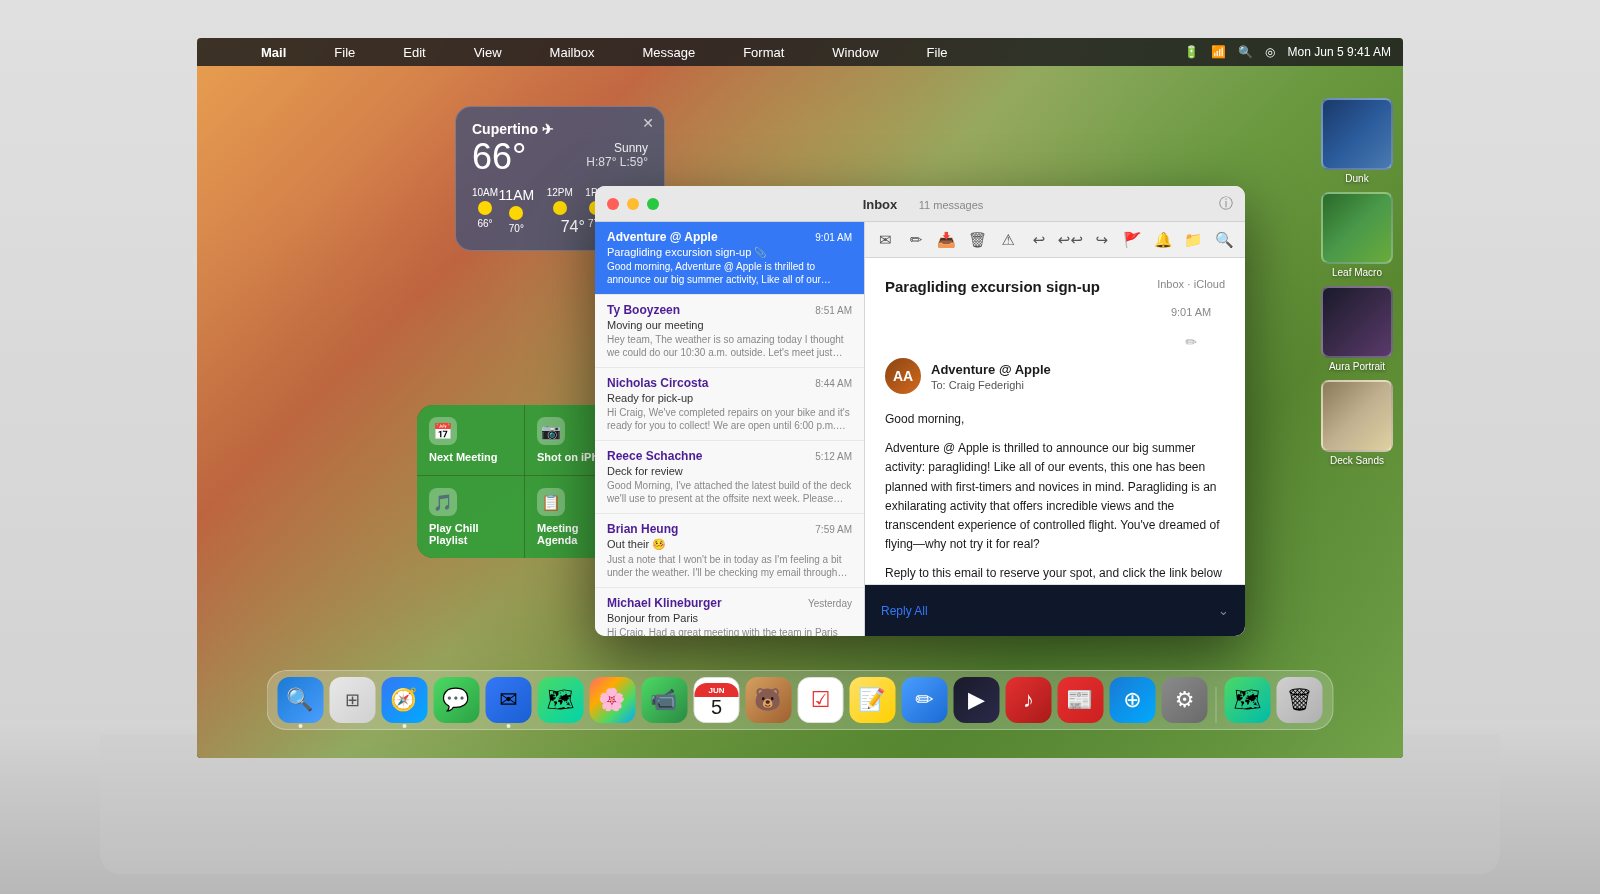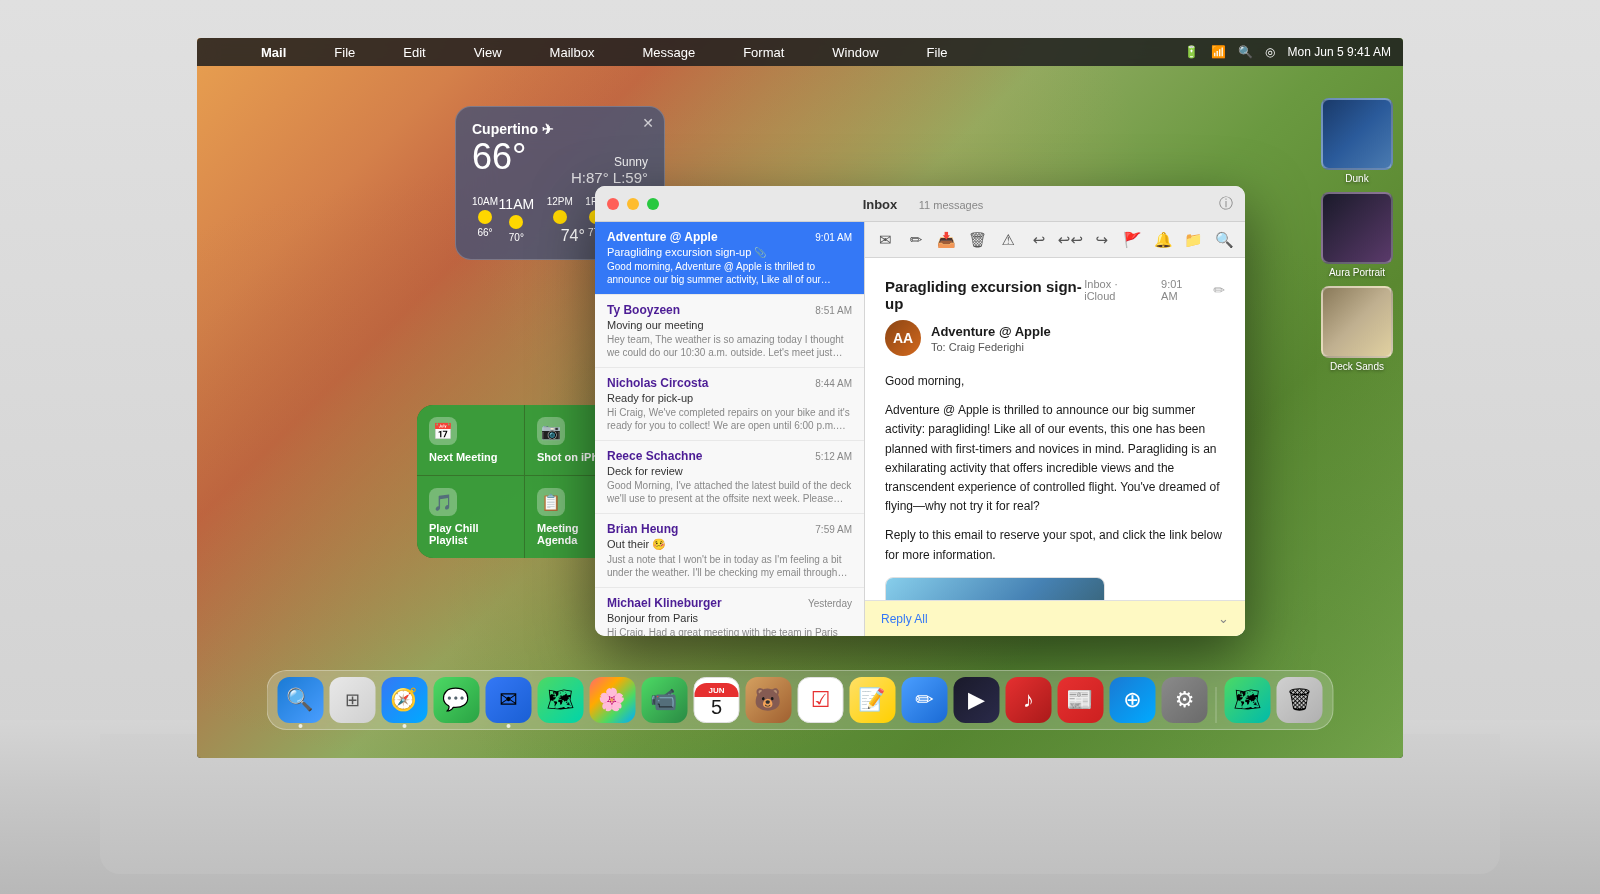--- a/index.html
+++ b/index.html
@@ -129,21 +129,21 @@
       font-weight: 200;
       line-height: 1.1;
     }
 
     .weather-condition {
       font-size: 12px;
       opacity: 0.9;
     }
 
     .weather-hilo {
-      font-size: 15px;
+      font-size: 12px;
       opacity: 0.8;
     }
 
     .weather-hourly {
       display: flex;
       justify-content: space-between;
       margin-top: 10px;
       font-size: 10px;
     }
 
@@ -393,22 +393,22 @@
     .paraglider-svg {
       width: 60px;
       height: 60px;
     }
 
     .mail-reply-bar {
       position: absolute;
       bottom: 0;
       left: 270px;
       right: 0;
-      height: 36px;
-      background: #fef9c3;
+      height: 52px;
+      background: #0f172a;
       border-top: 1px solid #e0e0e0;
       display: flex;
       align-items: center;
       padding: 0 16px;
     }
 
     .reply-btn {
       font-size: 12px;
       color: #3478f6;
       cursor: pointer;
@@ -621,21 +621,21 @@
           <span>◎</span>
           <span>Mon Jun 5  9:41 AM</span>
         </div>
       </div>
 
       <div class="weather-widget">
         <span class="weather-close">✕</span>
         <div class="weather-city">Cupertino ✈</div>
         <div style="display:flex; justify-content: space-between; align-items: flex-start;">
           <div class="weather-temp">66°</div>
-          <div style="text-align:right; margin-top:18px;">
+          <div style="text-align:right; margin-top:4px;">
             <div class="weather-condition">Sunny</div>
             <div class="weather-hilo">H:87° L:59°</div>
           </div>
         </div>
         <div class="weather-hourly">
           <div class="weather-hour">
             <span style="font-size:10px;">10AM</span>
             <div class="weather-icon-sun"></div>
             <span style="font-size:10px;">66°</span>
           </div>
@@ -664,20 +664,24 @@
             <div class="weather-icon-sun"></div>
             <span style="font-size:10px;">82°</span>
           </div>
         </div>
       </div>
 
       <div class="wallpaper-thumbnails">
         <div class="thumb-item">
           <div class="thumb-img thumb-dunk"></div>
           <div class="thumb-label">Dunk</div>
+        </div>
+        <div class="thumb-item">
+          <div class="thumb-img thumb-leaf"></div>
+          <div class="thumb-label">Leaf Macro</div>
         </div>
         <div class="thumb-item">
           <div class="thumb-img thumb-aura"></div>
           <div class="thumb-label">Aura Portrait</div>
         </div>
         <div class="thumb-item">
           <div class="thumb-img thumb-white-sands"></div>
           <div class="thumb-label">Deck Sands</div>
         </div>
       </div>
@@ -765,21 +769,21 @@
             <div class="mail-subject">Bonjour from Paris</div>
             <div class="mail-preview">Hi Craig, Had a great meeting with the team in Paris today—exciting to see their work. Here are some highlights I'll discuss in more...</div>
           </div>
 
         </div>
 
         <div class="mail-detail">
           <div class="mail-detail-header">
             <div style="display:flex; justify-content:space-between; align-items:flex-start; margin-bottom: 8px;">
               <div style="font-size:15px; font-weight:600; color:#1a1a1a;">Paragliding excursion sign-up</div>
-              <div style="display:flex; gap:16px; align-items:center;">
+              <div style="display:flex; gap:16px; align-items:center;flex-direction:column;">
                 <span style="font-size:11px; color:#888;">Inbox · iCloud</span>
                 <span style="font-size:11px; color:#888;">9:01 AM</span>
                 <span style="font-size:14px; color:#aaa;">✏</span>
               </div>
             </div>
             <div class="mail-detail-from">
               <div class="avatar">AA</div>
               <div class="mail-detail-sender-info">
                 <div class="mail-detail-sender-name">Adventure @ Apple</div>
                 <div class="mail-detail-to">To: <span>Craig Federighi</span></div>

